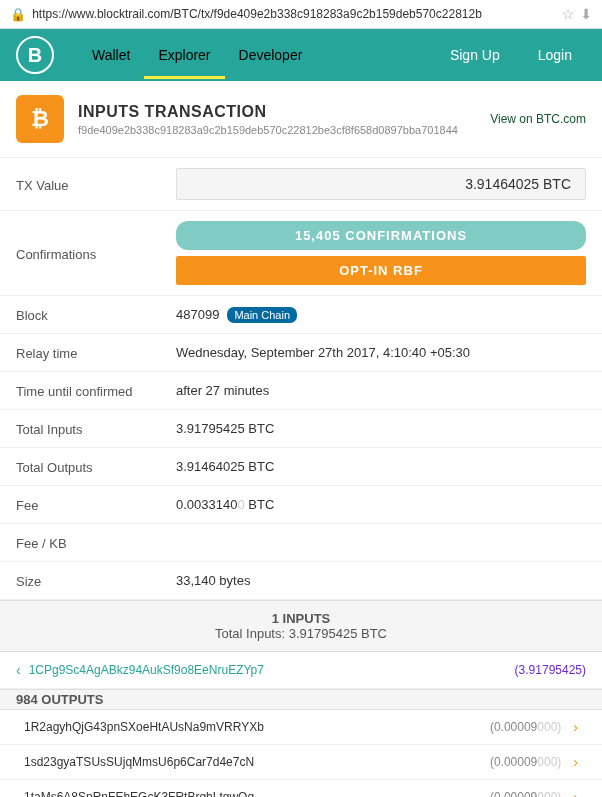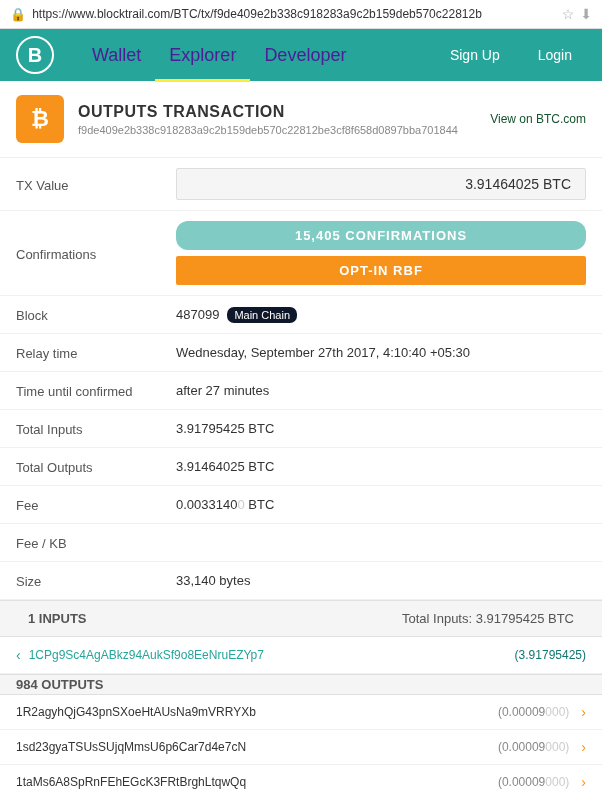--- a/index.html
+++ b/index.html
@@ -33,22 +33,22 @@
       border: 2px solid #fff;
       border-radius: 50%;
       display: flex; align-items: center; justify-content: center;
       color: #fff;
       font-size: 20px;
       font-weight: bold;
       margin-right: 24px;
     }
     .nav-links { display: flex; gap: 0; flex: 1; }
     .nav-link {
-      color: #4c1d95;
-      font-size: 18px;
+      color: #000000;
+      font-size: 14px;
       padding: 16px 14px;
       cursor: pointer;
       text-decoration: none;
       position: relative;
     }
     .nav-link.active::after {
       content: '';
       position: absolute;
       bottom: 0; left: 0; right: 0;
       height: 3px;
@@ -119,72 +119,73 @@
       text-align: center;
       padding: 7px;
       font-size: 13px;
       font-weight: bold;
       letter-spacing: 1px;
       border-radius: 2px;
     }
 
     .block-value { display: flex; align-items: center; gap: 8px; }
     .main-chain-badge {
-      background: #0f172a;
+      background: #0369a1;
       color: #fff;
       font-size: 11px;
       padding: 2px 7px;
       border-radius: 7px;
     }
 
     .fee-text { color: #333; }
     .fee-muted { color: #ccc; }
 
     
     .section-header {
       background: #f5f5f5;
       border-top: 1px solid #e0e0e0;
       border-bottom: 1px solid #e0e0e0;
-      padding: 10px 28px;
+      padding: 10px 13px;
       display: flex;
       justify-content: space-between;
       align-items: center;
       font-size: 13px;
       font-weight: bold;
       color: #555;
+      flex-direction: column;
     }
     .section-header .total { font-size: 13px; color: #555; font-weight: normal; }
 
     
     .input-item {
       display: flex;
       align-items: center;
       padding: 10px 16px;
       border-bottom: 1px solid #f0f0f0;
       gap: 8px;
     }
     .input-item .chevron-left { color: #26a69a; font-size: 14px; }
     .input-addr { font-size: 12px; color: #26a69a; flex: 1; }
-    .input-amount { font-size: 12px; color: #0f766e; }
+    .input-amount { font-size: 12px; color: #6d28d9; }
 
     
     .outputs-header {
       background: #f5f5f5;
       border-top: 1px solid #e0e0e0;
       border-bottom: 1px solid #e0e0e0;
       padding: 2px 16px;
       font-size: 13px;
       font-weight: bold;
       color: #555;
     }
 
     .output-item {
       display: flex;
       align-items: center;
-      padding: 9px 16px;
+      padding: 9px 24px;
       border-bottom: 1px solid #f0f0f0;
       gap: 8px;
     }
     .output-addr { flex: 1; font-size: 12px; color: #333; }
     .output-amount { font-size: 12px; color: #888; }
     .output-amount .muted { color: #ccc; }
     .chevron-right { color: #f7931a; font-size: 14px; margin-left: 4px; }
   </style>
 </head>
 <body>
@@ -210,21 +211,21 @@
 </nav>
 
 <div class="main">
 
   <div class="tx-header">
     <div class="tx-header-left">
       <div class="btc-icon">
         <span>₿</span>
       </div>
       <div>
-        <div class="tx-title">OUTPUTS TRANSACTION</div>
+        <div class="tx-title">INPUTS TRANSACTION</div>
         <div class="tx-hash">f9de409e2b338c918283a9c2b159deb570c22812be3cf8f658d0897bba701844</div>
       </div>
     </div>
     <div class="view-btccom">View on BTC.com</div>
   </div>
 
   <div>
 
     <div class="details-row">
       <div class="details-label">TX Value</div>

